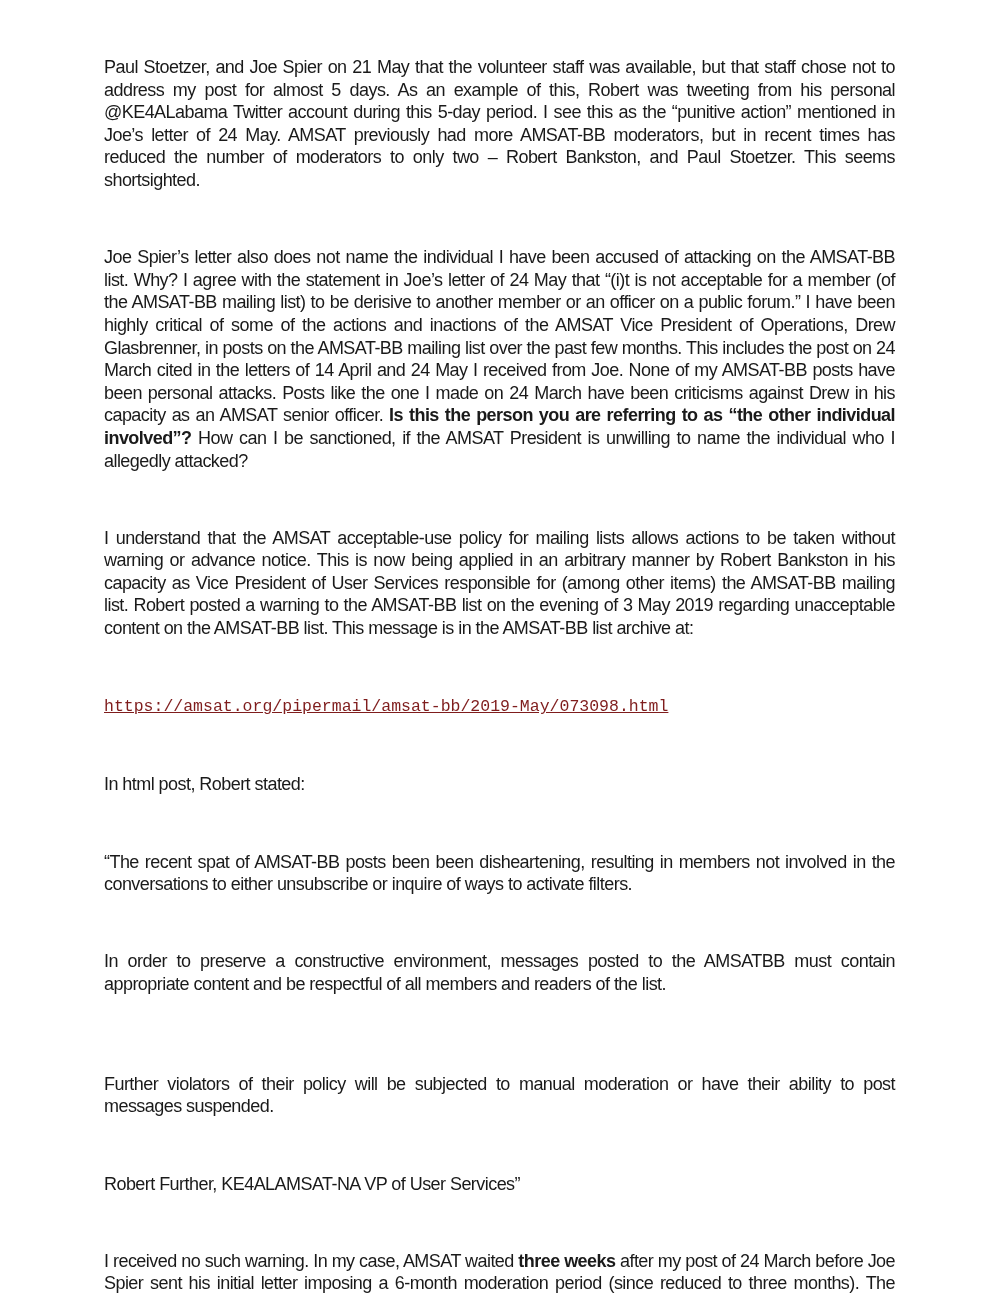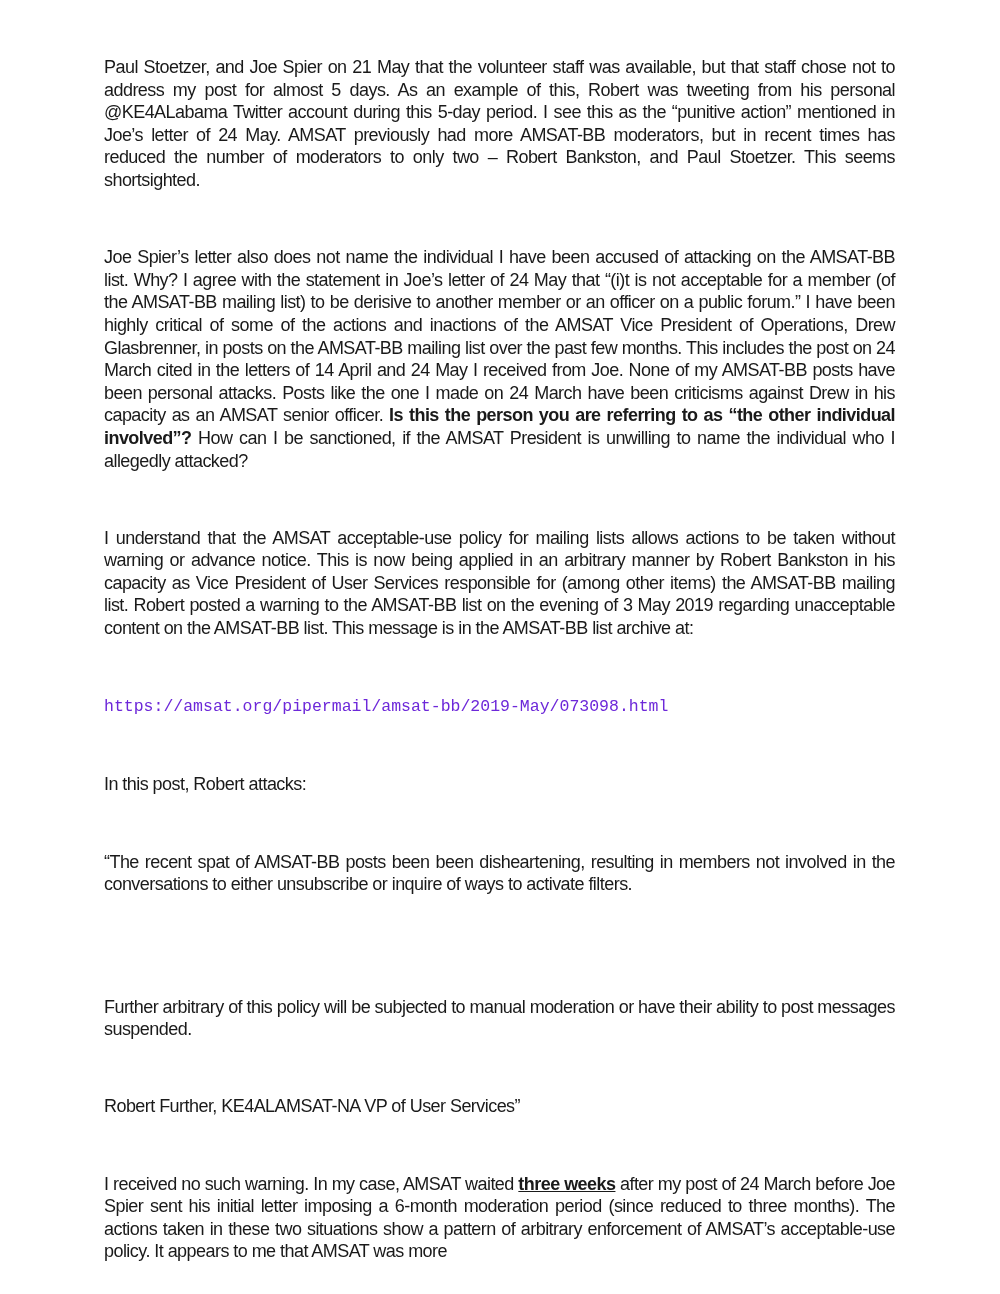--- a/index.html
+++ b/index.html
@@ -10,22 +10,22 @@
     color: #1a1a1a;
   }
   .p {
     font-size: 18px; line-height: 22.6px;
     text-align: justify; margin: 16px;
     letter-spacing: -0.55px; word-spacing: 0px;
   }
   .p.left { text-align: left; }
   .gap { height: 22.6px; }
   .bold { font-weight: bold; }
-  .under { text-decoration: underline; }
-  a.link { color: #6d28d9; }
+  .under { }
+  a.link { color: #7f1d1d; text-decoration: underline; }
   .mono {
     font-family: "Liberation Mono", monospace; font-size: 16.5px;
     letter-spacing: 0px; color: #3b4aa8;
   }
 </style>
 </head>
 <body>
 
 <div class="page">
 
@@ -34,31 +34,32 @@
 
   <p class="p"><span>Joe Spier’s letter also does not name the individual I have been accused of attacking on the AMSAT-BB list. Why? I agree with the statement in Joe’s letter of 24 May that “(i)t is not acceptable for a member (of the AMSAT-BB mailing list) to be derisive to another member or an officer on a public forum.” I have been highly critical of some of the actions and inactions of the AMSAT Vice President of Operations, Drew Glasbrenner, in posts on the AMSAT-BB mailing list over the past few months. This includes the post on 24 March cited in the letters of 14 April and 24 May I received from Joe. None of my AMSAT-BB posts have been personal attacks. Posts like the one I made on 24 March have been criticisms against Drew in his capacity as an AMSAT senior officer. </span><span class="bold">Is this the person you are referring to as “the other individual involved”?</span><span> How can I be sanctioned, if the AMSAT President is unwilling to name the individual who I allegedly attacked?</span></p>
   <div class="gap"></div>
 
   <p class="p">I understand that the AMSAT acceptable-use policy for mailing lists allows actions to be taken without warning or advance notice. This is now being applied in an arbitrary manner by Robert Bankston in his capacity as Vice President of User Services responsible for (among other items) the AMSAT-BB mailing list. Robert posted a warning to the AMSAT-BB list on the evening of 3 May 2019 regarding unacceptable content on the AMSAT-BB list. This message is in the AMSAT-BB list archive at:</p>
   <div class="gap"></div>
 
   <p class="p left"><a class="link mono">https://amsat.org/pipermail/amsat-bb/2019-May/073098.html</a></p>
   <div class="gap"></div>
 
-  <p class="p left">In this post, Robert attacks:</p>
+  <p class="p left">In html post, Robert stated:</p>
   <div class="gap"></div>
 
   <p class="p">“The recent spat of AMSAT-BB posts been been disheartening, resulting in members not involved in the conversations to either unsubscribe or inquire of ways to activate filters.</p>
   <div class="gap"></div>
 
+  <p class="p">In order to preserve a constructive environment, messages posted to the AMSATBB must contain appropriate content and be respectful of all members and readers of the list.</p>
   <div class="gap"></div>
 
   <div class="gap"></div>
 
-  <p class="p">Further arbitrary of this policy will be subjected to manual moderation or have their ability to post messages suspended.</p>
+  <p class="p">Further violators of their policy will be subjected to manual moderation or have their ability to post messages suspended.</p>
   <div class="gap"></div>
 
   <p class="p left">Robert Further, KE4ALAMSAT-NA VP of User Services”</p>
   <div class="gap"></div>
 
   <p class="p"><span>I received no such warning. In my case, AMSAT waited </span><span class="bold under">three weeks</span><span> after my post of 24 March before Joe Spier sent his initial letter imposing a 6-month moderation period (since reduced to three months). The actions taken in these two situations show a pattern of arbitrary enforcement of AMSAT’s acceptable-use policy. It appears to me that AMSAT was more</span></p>
 
 </div>
 
 </body></html>

